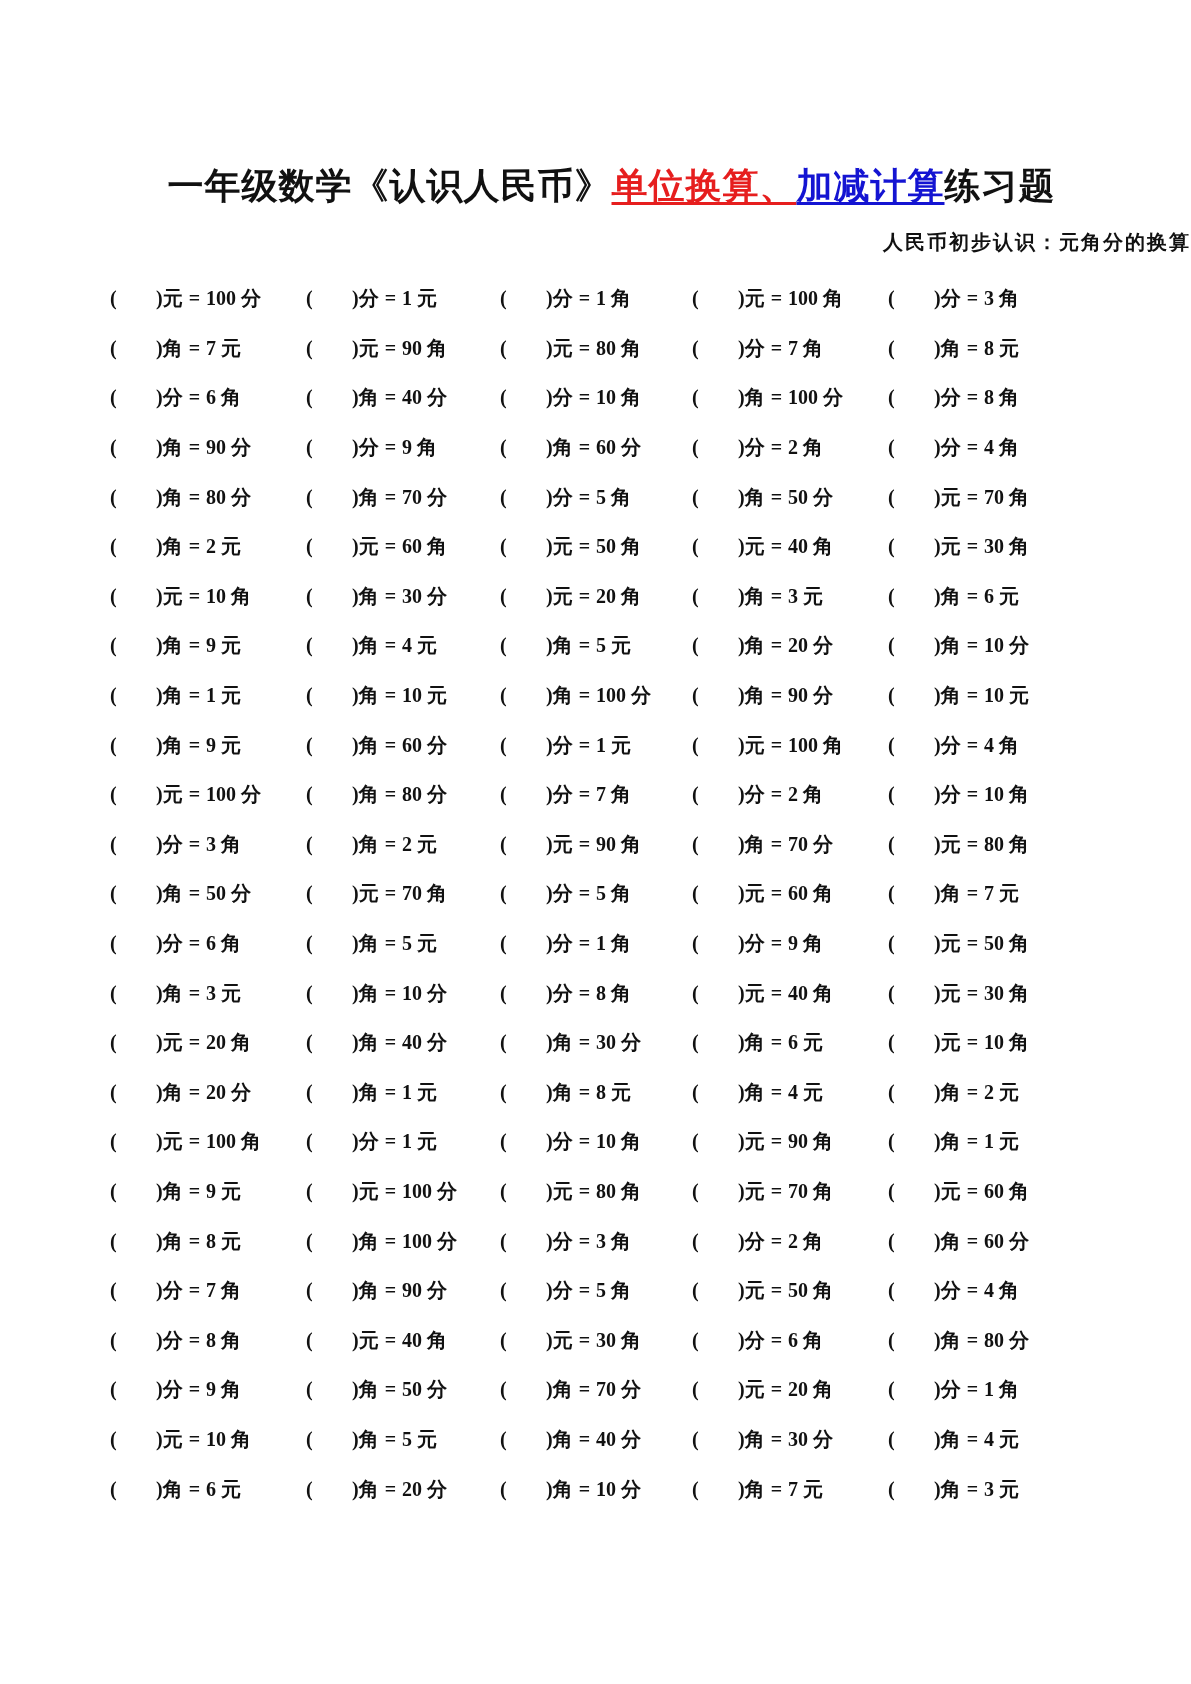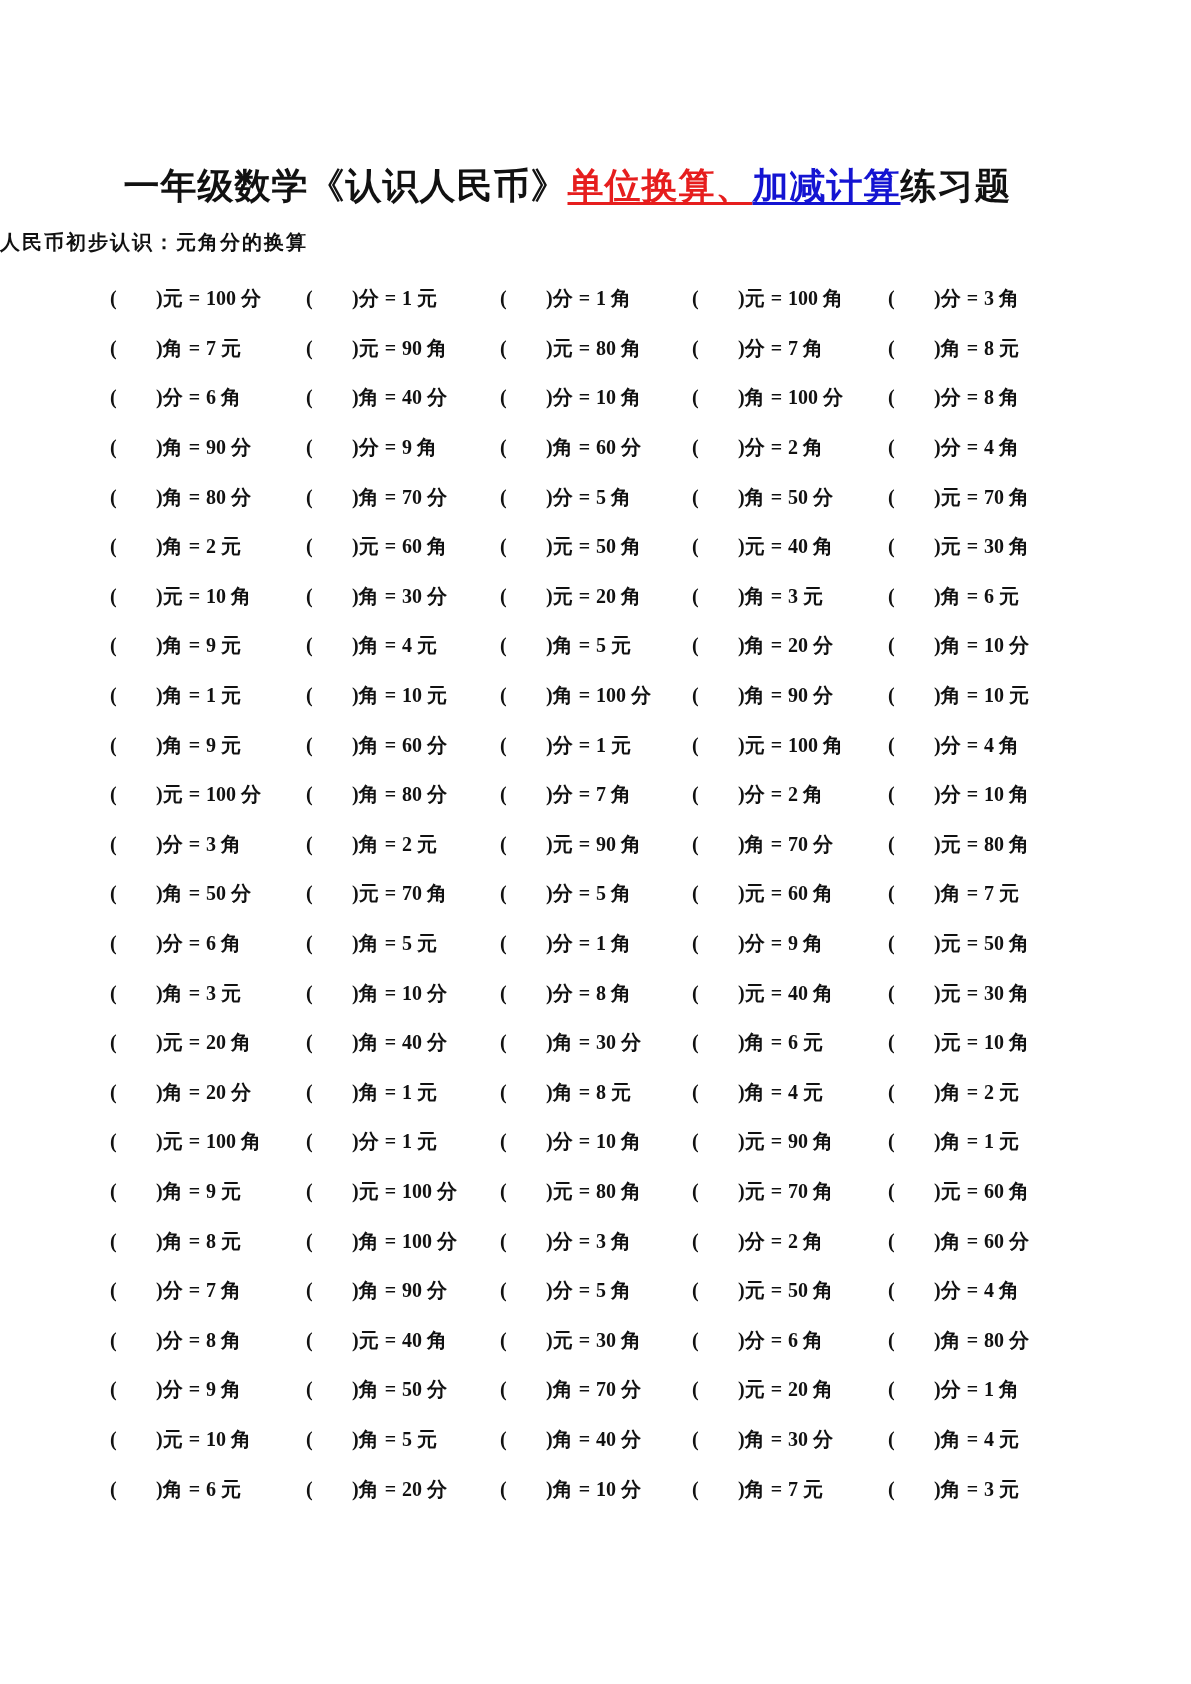--- a/index.html
+++ b/index.html
@@ -5,27 +5,27 @@
     html, body { margin: 0; padding: 0; background: #ffffff; }
     body {
       width: 1191px; height: 1684px; position: relative; overflow: hidden;
       font-family: "DejaVu Serif", "Liberation Serif", serif;
       color: #111111;
     }
     .title {
       position: absolute; top: 162px; left: 0; width: 1135px;
       text-align: center; font-size: 36px; font-weight: bold;
       font-family: "DejaVu Sans", "Liberation Sans", sans-serif;
-      letter-spacing: 1px; white-space: nowrap;
+      letter-spacing: 1px; white-space: nowrap; padding-left: 44px;
     }
     .title .red { color: #e61e1e; text-decoration: underline; text-decoration-color: #e61e1e; text-underline-offset: 4px; }
     .title .blue { color: #1414d2; text-decoration: underline; text-decoration-color: #1414d2; text-underline-offset: 4px; }
     .subtitle {
       position: absolute; top: 229px; left: 0; width: 1191px;
-      text-align: left; font-size: 20px; font-weight: bold; letter-spacing: 2px;
+      text-align: right; font-size: 20px; font-weight: bold; letter-spacing: 2px;
     }
     .rows { position: absolute; top: 274px; left: 110px; width: 960px; }
     .row { height: 49.6px; display: flex; align-items: center; white-space: nowrap; }
     .item {
       display: inline-flex; align-items: center;
       font-size: 20px; font-weight: bold;
       font-family: "Liberation Serif", "DejaVu Serif", serif;
     }
     .item .paren-open { width: 46px; display: inline-block; }
     .item .paren-close { display: inline-block; }

